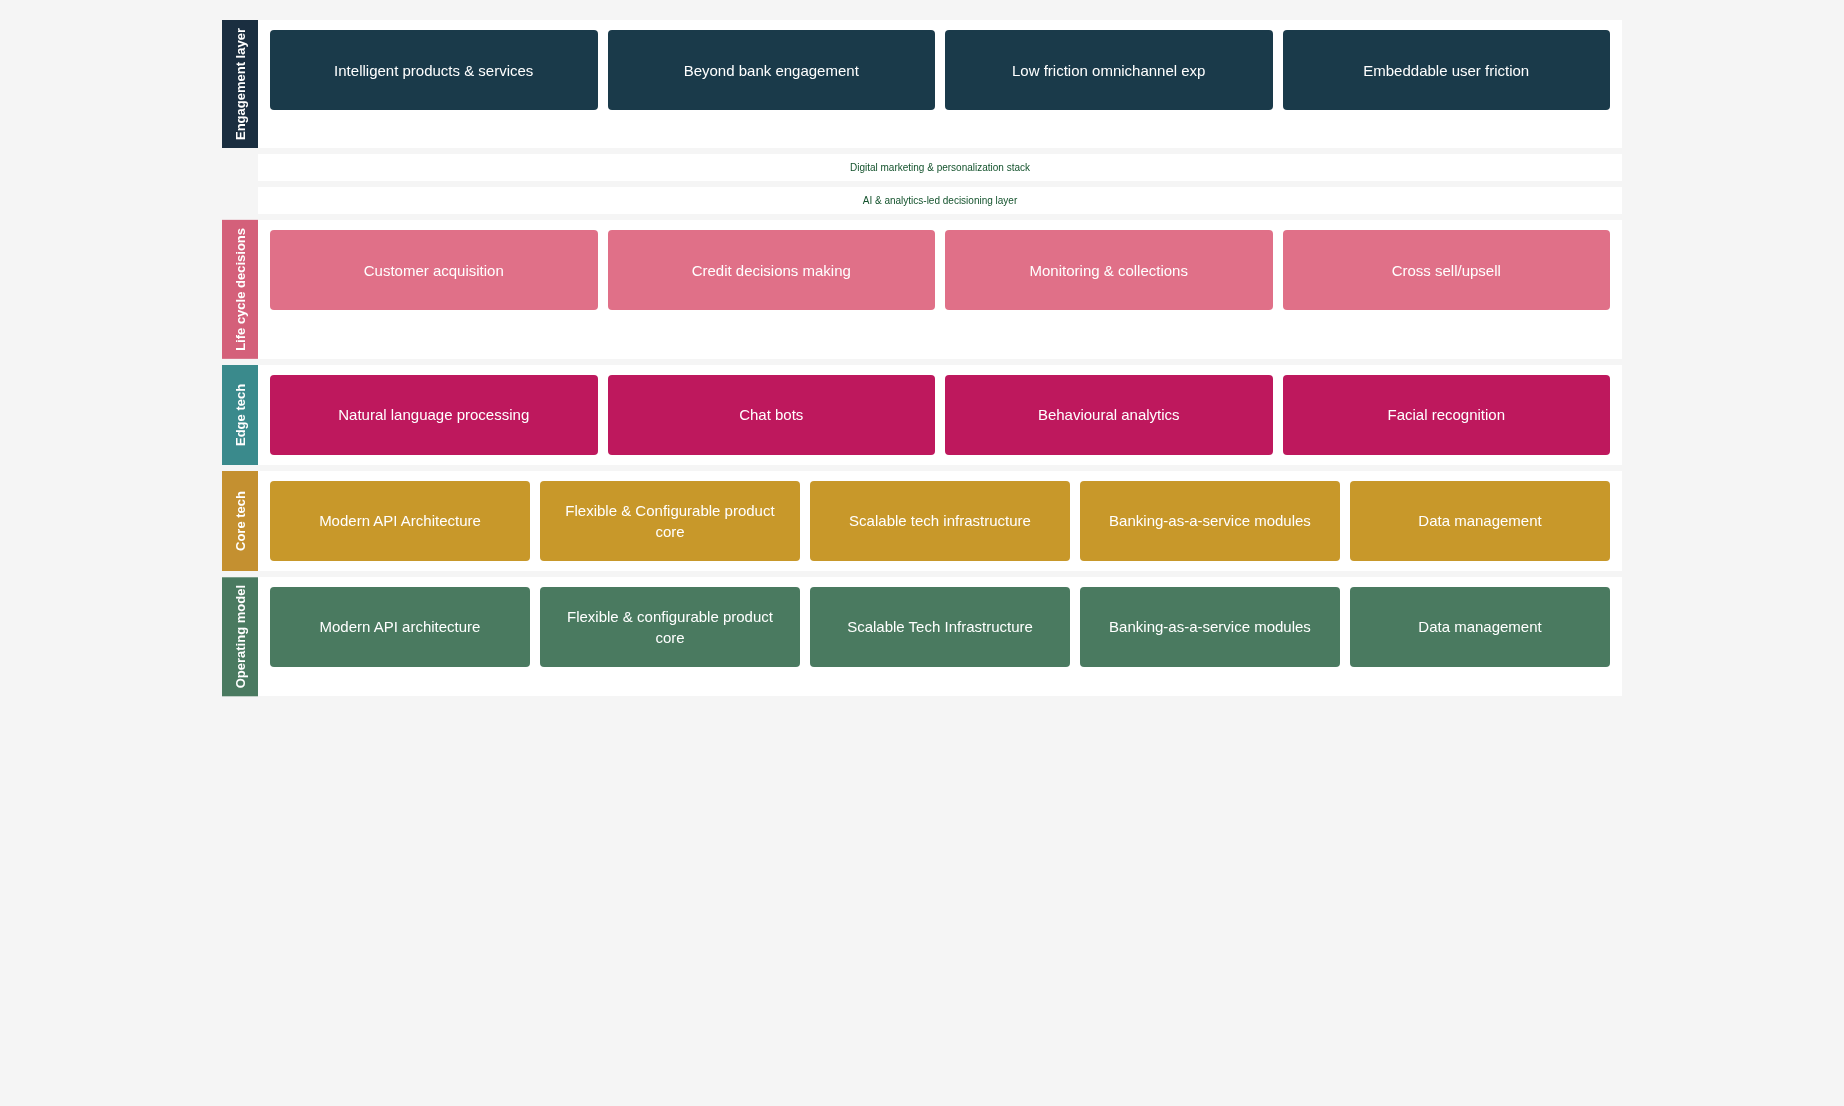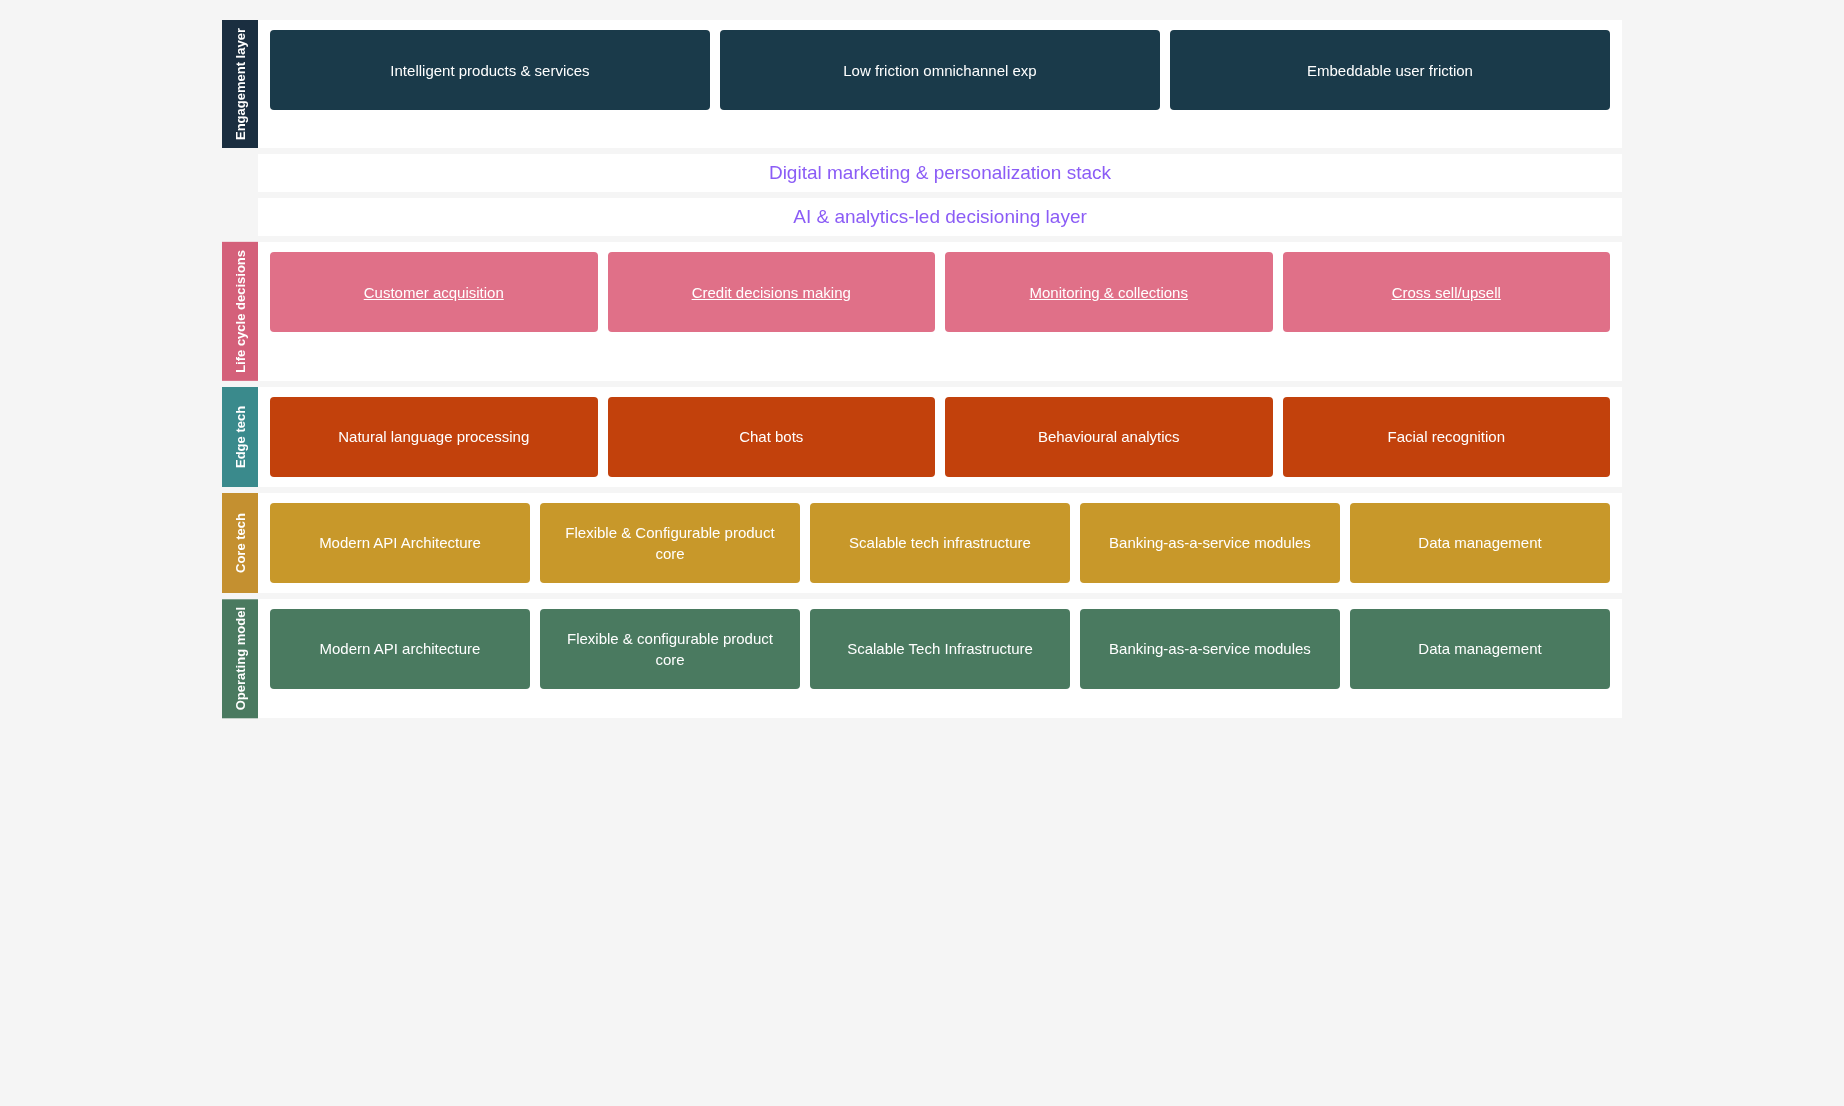--- a/index.html
+++ b/index.html
@@ -53,54 +53,55 @@
       align-items: center;
       justify-content: center;
       color: white;
       min-height: 80px;
     }
     
     .engagement-label { background: #1a2e40; }
     .engagement-card { background: #1a3a4a; }
     
     .lifecycle-label { background: #d4607a; }
-    .lifecycle-card { background: #e07088; color: white; text-decoration: underline; }
+    .lifecycle-card { background: #e07088; color: white; }
     
     .edge-label { background: #3a8a8c; }
-    .edge-card { background: #c2410c; text-align: right; }
+    .edge-card { background: #be185d; text-align: right; }
     
     .core-label { background: #c49030; }
     .core-card { background: #c8982a; }
     
     .operating-label { background: #4a7a60; }
     .operating-card { background: #4a7a60; }
 
     .banner-row {
       background: white;
       padding: 8px 12px;
       text-align: center;
-      font-size: 19px;
-      color: #8b5cf6;
+      font-size: 10px;
+      color: #14532d;
       margin-left: 36px;
       margin-bottom: 6px;
     }
     .engagement-row-content {
       background: white;
     }
   </style>
 </head>
 <body>
 
 <div class="outer-wrapper">
 
   <div class="row-wrapper">
     <div class="row-label engagement-label">Engagement layer</div>
     <div class="row-content engagement-row-content">
       <div class="cards-row">
         <div class="card engagement-card">Intelligent products &amp; services</div>
+        <div class="card engagement-card">Beyond bank engagement</div>
         <div class="card engagement-card">Low friction omnichannel exp</div>
         <div class="card engagement-card">Embeddable user friction</div>
       </div>
     </div>
   </div>
 
   <div class="banner-row">Digital marketing &amp; personalization stack</div>
 
   <div class="banner-row">AI &amp; analytics-led decisioning layer</div>
 

